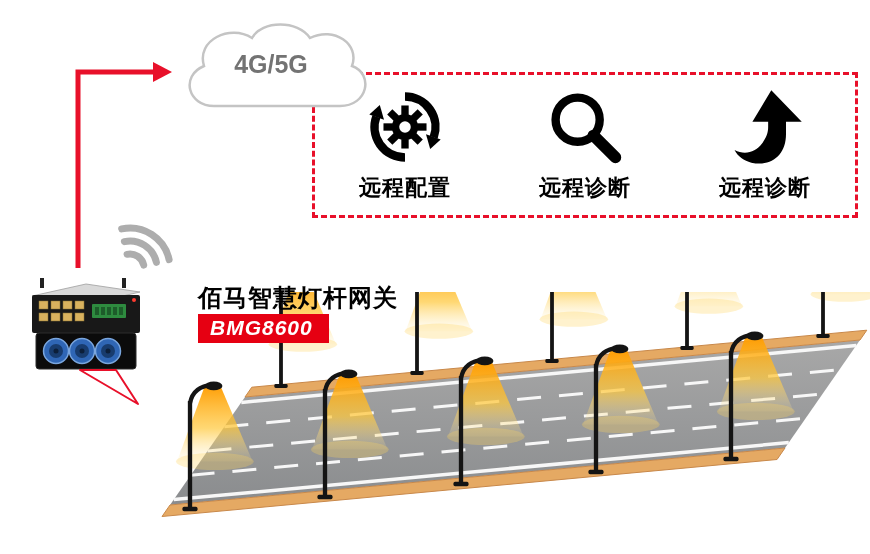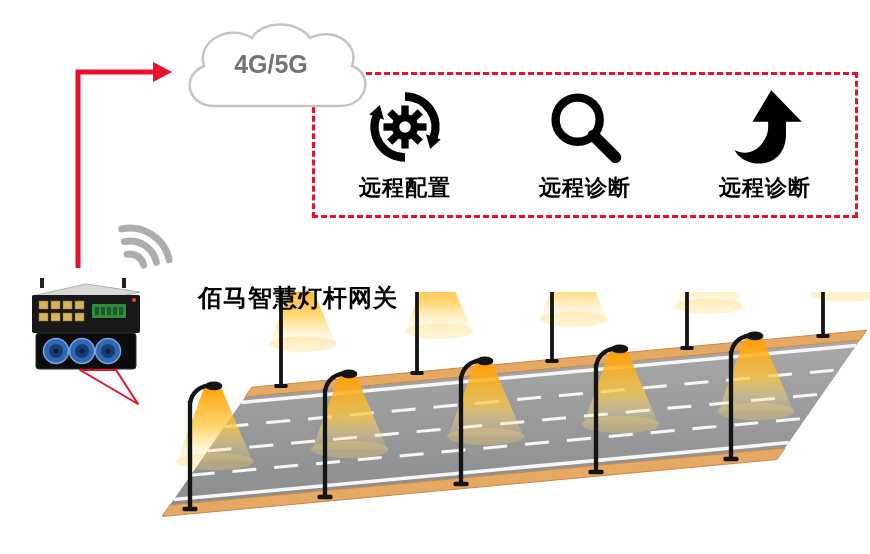--- a/index.html
+++ b/index.html
@@ -144,20 +144,21 @@
       <circle cx="58" cy="77" r="7" fill="#183c6e"></circle>
         <circle cx="58" cy="77" r="2.5" fill="#0c1f3a"></circle>
       <circle cx="84" cy="77" r="12.5" fill="#2f66b5" stroke="#7aa6de" stroke-width="1.5"></circle>
       <circle cx="84" cy="77" r="7" fill="#183c6e"></circle>
         <circle cx="84" cy="77" r="2.5" fill="#0c1f3a"></circle>
     </g>
     <polygon points="56,96 92,96 114,130" fill="#ffffff" stroke="#e8102a" stroke-width="2" stroke-linejoin="round"></polygon>
   </svg>
 
   <div class="gw-title">佰马智慧灯杆网关</div>
+  <div class="gw-badge">BMG8600</div>
 
   <svg class="road" width="725" height="262" viewBox="0 0 725 262">
     <defs>
       <linearGradient id="asphalt" x1="0" y1="0" x2="0" y2="1">
         <stop offset="0" stop-color="#a8a8a8"></stop>
         <stop offset="1" stop-color="#8a8c8e"></stop>
       </linearGradient>
       <linearGradient id="cone" x1="0" y1="0" x2="0" y2="1">
         <stop offset="0" stop-color="#ff9d00" stop-opacity="0.95"></stop>
         <stop offset="0.55" stop-color="#ffc93e" stop-opacity="0.72"></stop>

